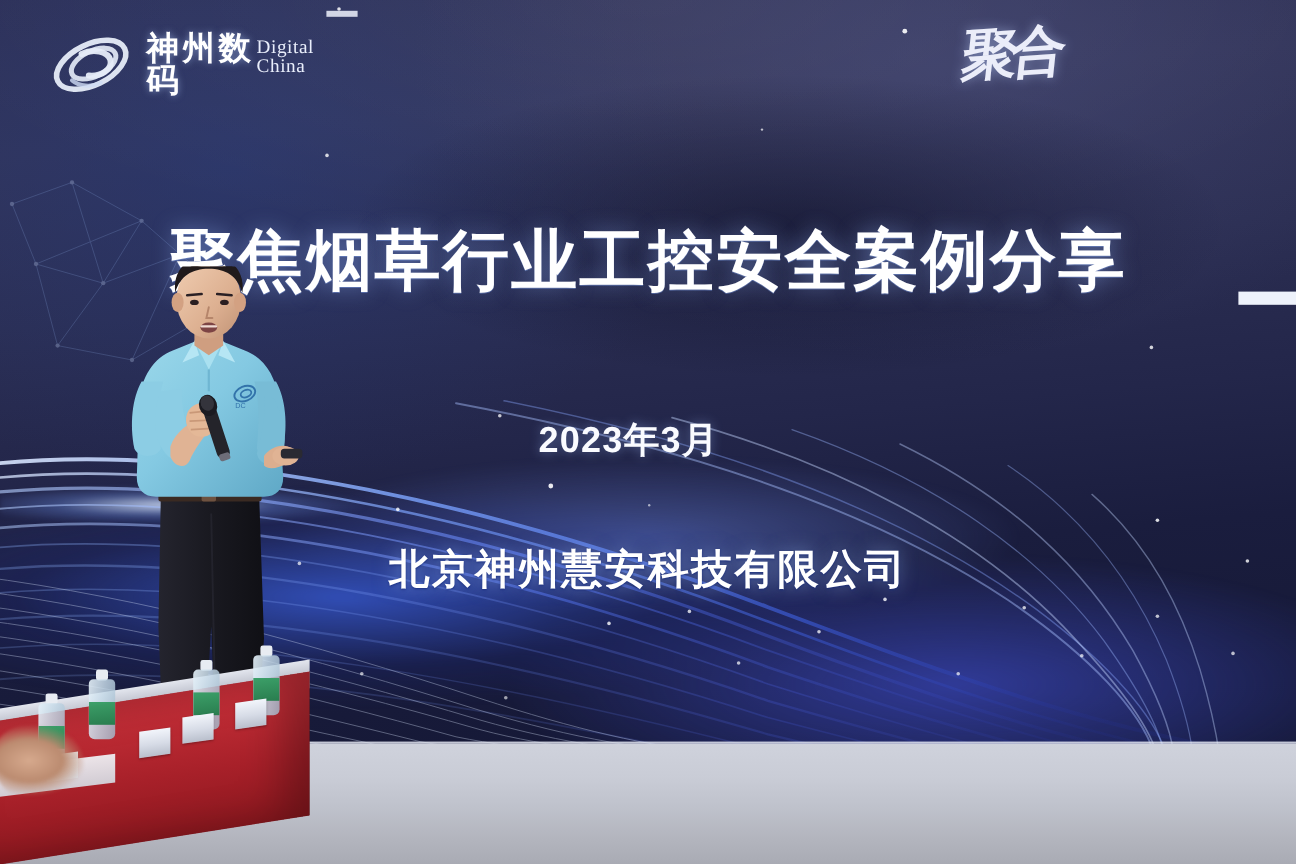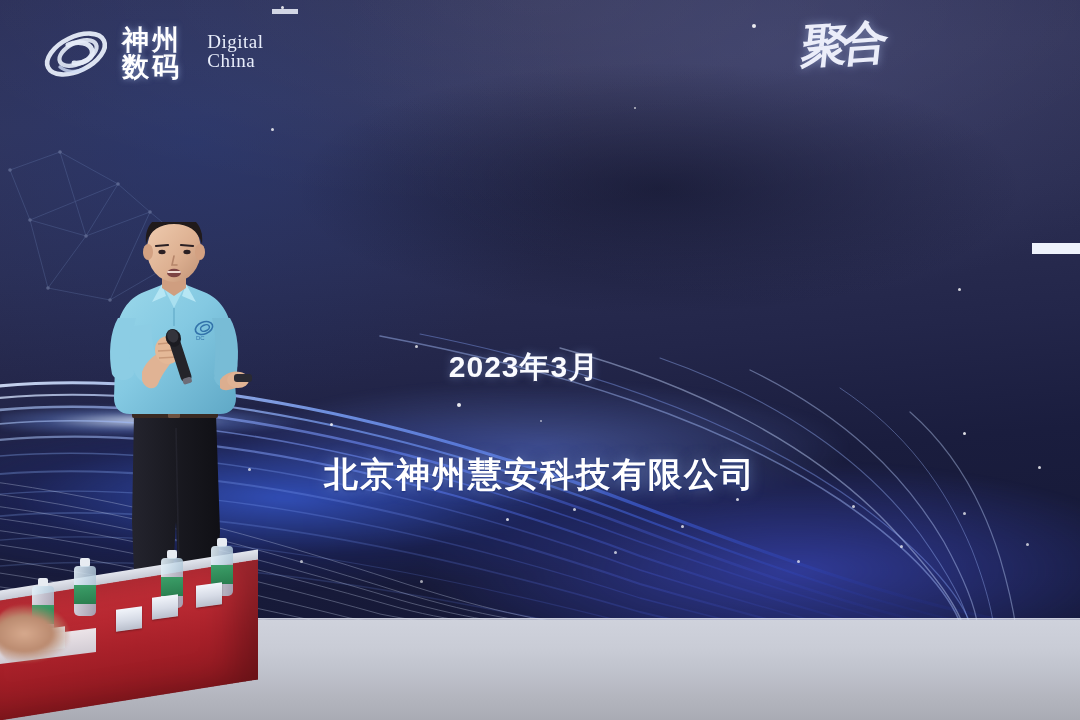--- a/index.html
+++ b/index.html
@@ -66,21 +66,21 @@
     position:absolute; left:40px; top:18px; width:245px; height:72px;
     display:flex; align-items:center; gap:10px;
   }
   .logo-dc .mark { width:72px; height:62px; flex:0 0 72px; }
   .logo-dc .words { display:flex; flex-direction:row; line-height:1; }
   .logo-dc .cn {
     font-size:27px; font-weight:700; color:#fff; letter-spacing:3px;
     text-shadow:0 0 6px rgba(180,205,255,.55);
   }
   .logo-dc .en {
-    font-size:19px; color:#e9eefb; letter-spacing:.5px; margin-top:5px;
+    font-size:16px; color:#e9eefb; letter-spacing:.5px; margin-top:5px;
     font-family:"Liberation Serif", serif;
   }
 
   .logo-jh { position:absolute; right:22px; top:14px; width:270px; height:100px; }
   .logo-jh .brush {
     position:absolute; left:14px; top:0px;
     font-size:46px; font-weight:700; color:#f2f4ff;
     font-family:"DejaVu Sans", sans-serif;
     letter-spacing:-6px;
     transform:skewX(-10deg) rotate(-4deg);
@@ -318,20 +318,21 @@
       <div class="words">
         <span class="cn">神州数码</span>
         <span class="en">Digital China</span>
       </div>
     </div>
 
     <div class="logo-jh">
       <span class="brush">聚合</span>
     </div>
 
+    <div class="headline">聚焦烟草行业工控安全案例分享</div>
     <div class="slide-date">2023年3月</div>
     <div class="slide-company">北京神州慧安科技有限公司</div>
   </div>
 
   <div class="floor-edge"></div>
   <div class="floor">
     
   </div>
 
   <svg class="presenter" viewBox="0 0 190 400">

